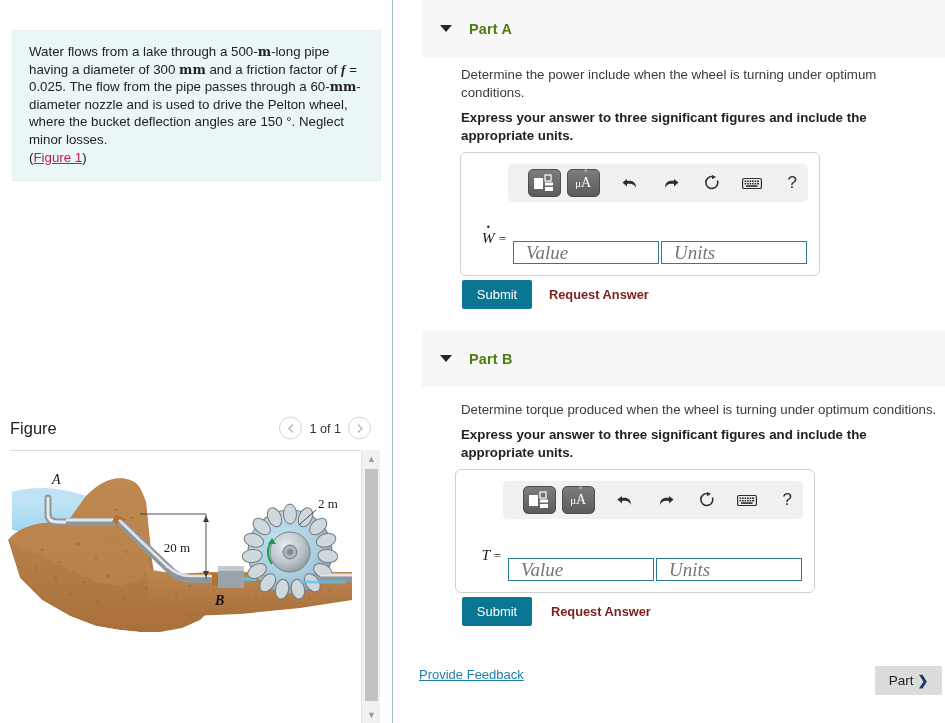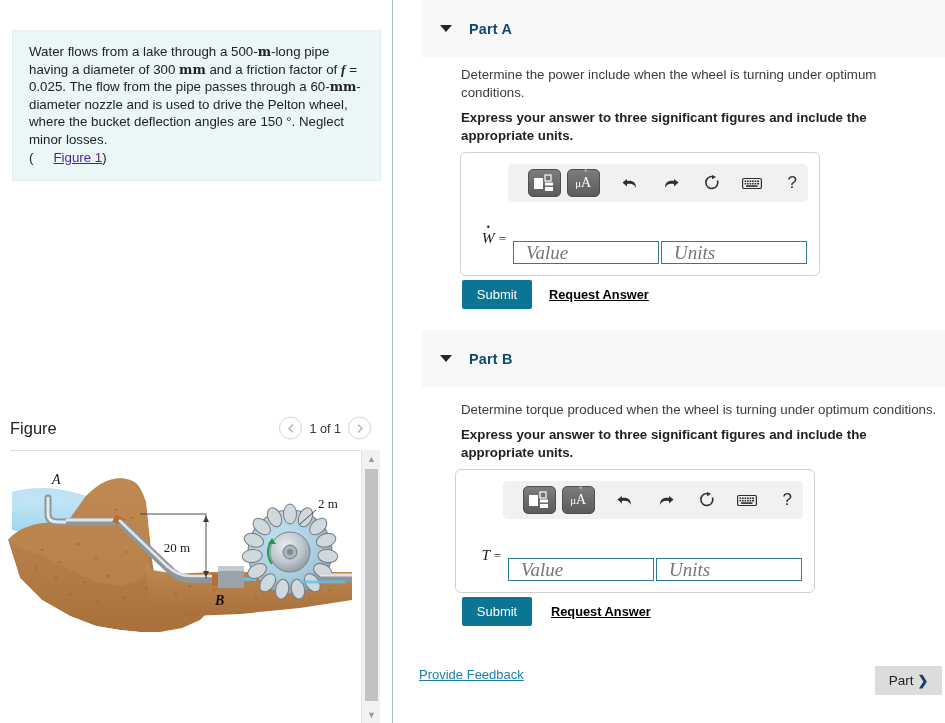--- a/index.html
+++ b/index.html
@@ -24,21 +24,21 @@
     width: 369px;
     background: #eaf7f6;
     border: 1px solid #e2efee;
     padding: 12px 16px 14px 16px;
     font-size: 13.3px;
     line-height: 17.6px;
     color: #222;
   }
   .question-box .mono-unit { font-family: "DejaVu Serif", serif; font-weight: bold; font-size: 12.6px; }
   .question-box .ital { font-family: "Liberation Serif", serif; font-style: italic; font-weight: bold; }
-  .fig-link { color: #4c1d95; text-decoration: underline; cursor: pointer; margin-left: 20px; }
+  .fig-link { color: #be185d; text-decoration: underline; cursor: pointer; }
 
   .figure-header {
     position: absolute; left: 0; top: 408px;
     width: 393px; height: 40px;
     display: flex; align-items: center;
   }
   .figure-title {
     margin-left: 10px;
     font-size: 16.5px; font-weight: normal; color: #222;
   }
@@ -100,21 +100,21 @@
     display: flex; align-items: center;
   }
   .part-caret {
     margin-left: 18px; margin-right: 17px;
     width: 0; height: 0;
     border-left: 6px solid transparent;
     border-right: 6px solid transparent;
     border-top: 7px solid #262626;
     cursor: pointer;
   }
-  .part-title { font-size: 14.4px; font-weight: bold; color: #0c4a6e; letter-spacing: .2px; }
+  .part-title { font-size: 14.4px; font-weight: bold; color: #4d7c0f; letter-spacing: .2px; }
 
   .prompt {
     position: absolute; left: 67px; width: 482px;
     font-size: 13.3px; line-height: 17.5px; color: #3b3b3b;
   }
   .prompt.bold { font-weight: bold; color: #222; }
 
   .answer-card {
     position: absolute;
     border: 1px solid #d0d0d0; border-radius: 6px;
@@ -179,22 +179,22 @@
 
   .submit-btn {
     position: absolute; width: 70px; height: 29px;
     background: #0b7693; color: #fff;
     border: none; border-radius: 2px;
     font-size: 13px; font-family: "Liberation Sans", sans-serif;
     cursor: pointer;
   }
   .req-link {
     position: absolute;
-    color: #000000; font-size: 12.8px; font-weight: bold;
-    text-decoration: underline; cursor: pointer;
+    color: #7f1d1d; font-size: 12.8px; font-weight: bold;
+    cursor: pointer;
   }
 
   .feedback-link {
     position: absolute; left: 419px; top: 667px;
     color: #1a7fa8; font-size: 13px; text-decoration: underline; cursor: pointer;
   }
   .next-btn {
     position: absolute; left: 875px; top: 666px;
     width: 67px; height: 29px;
     background: #dcdcdc; border: none;

